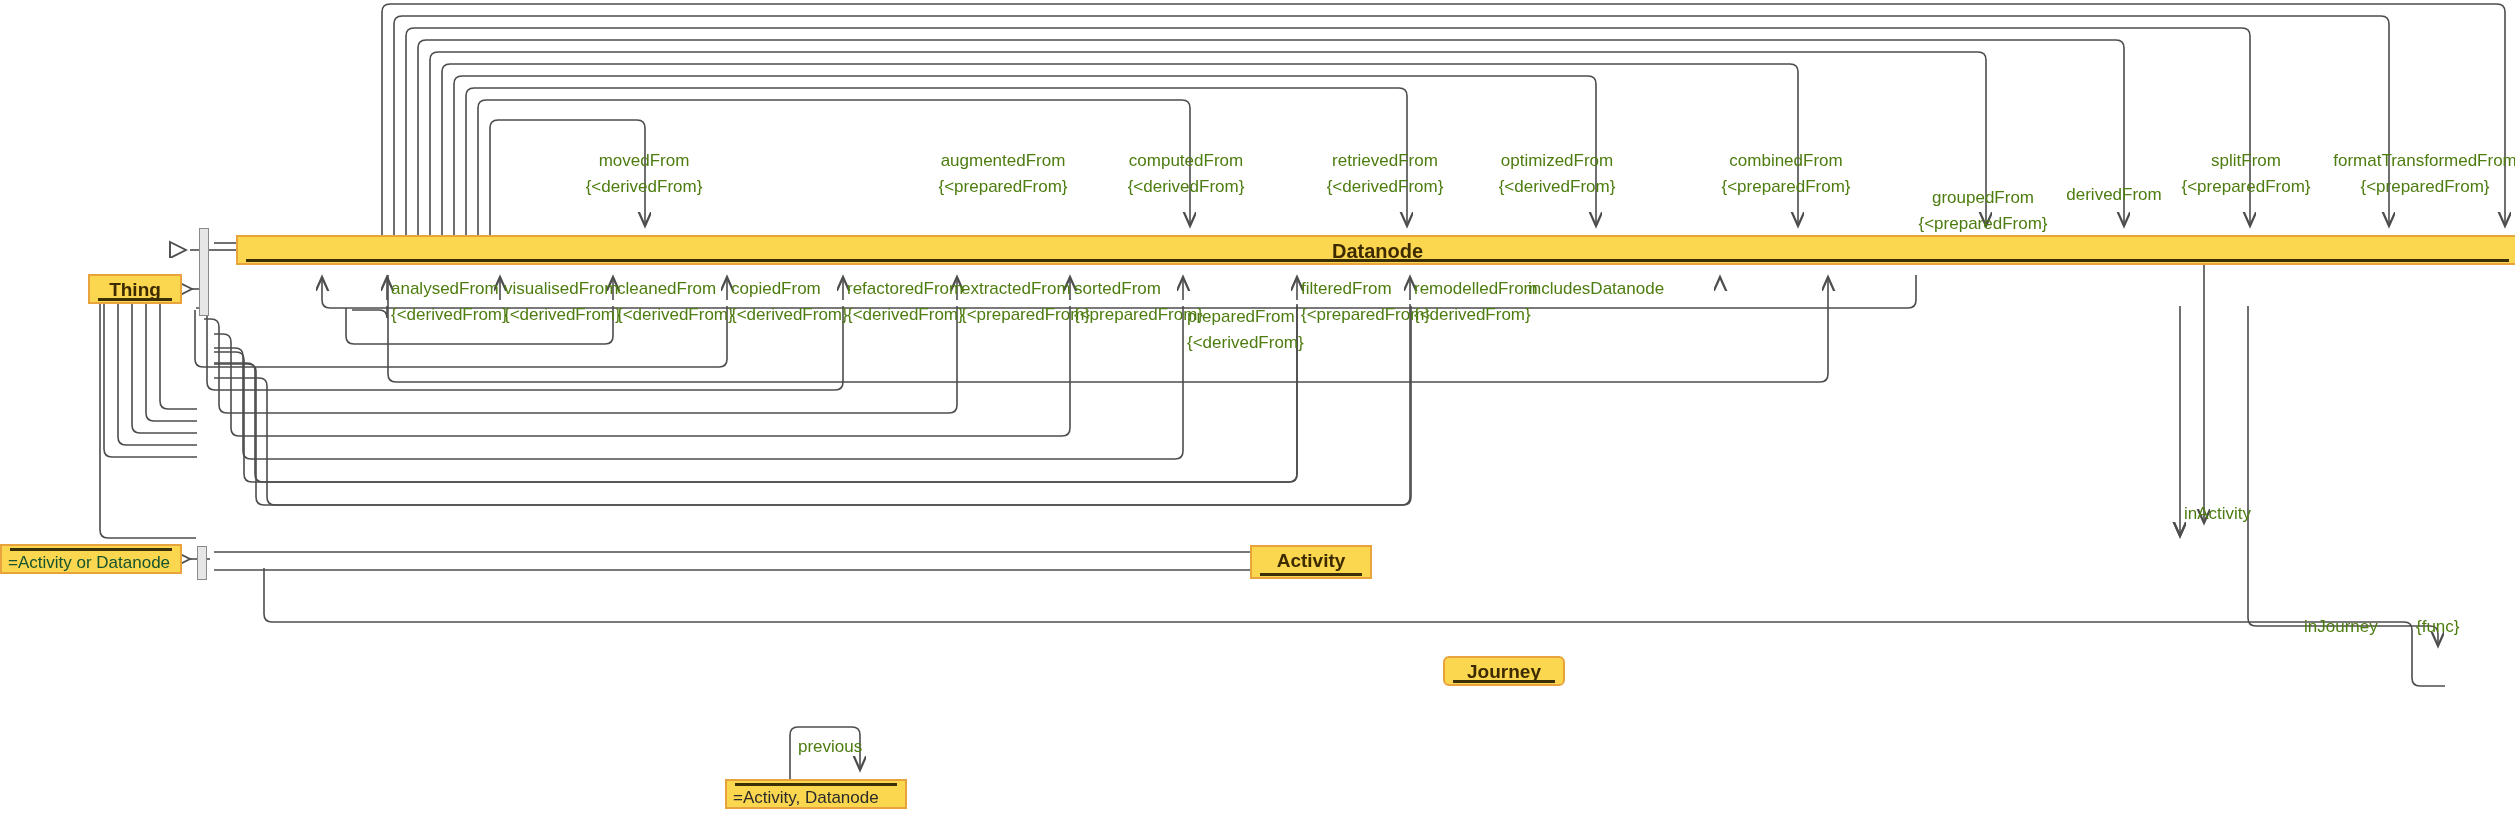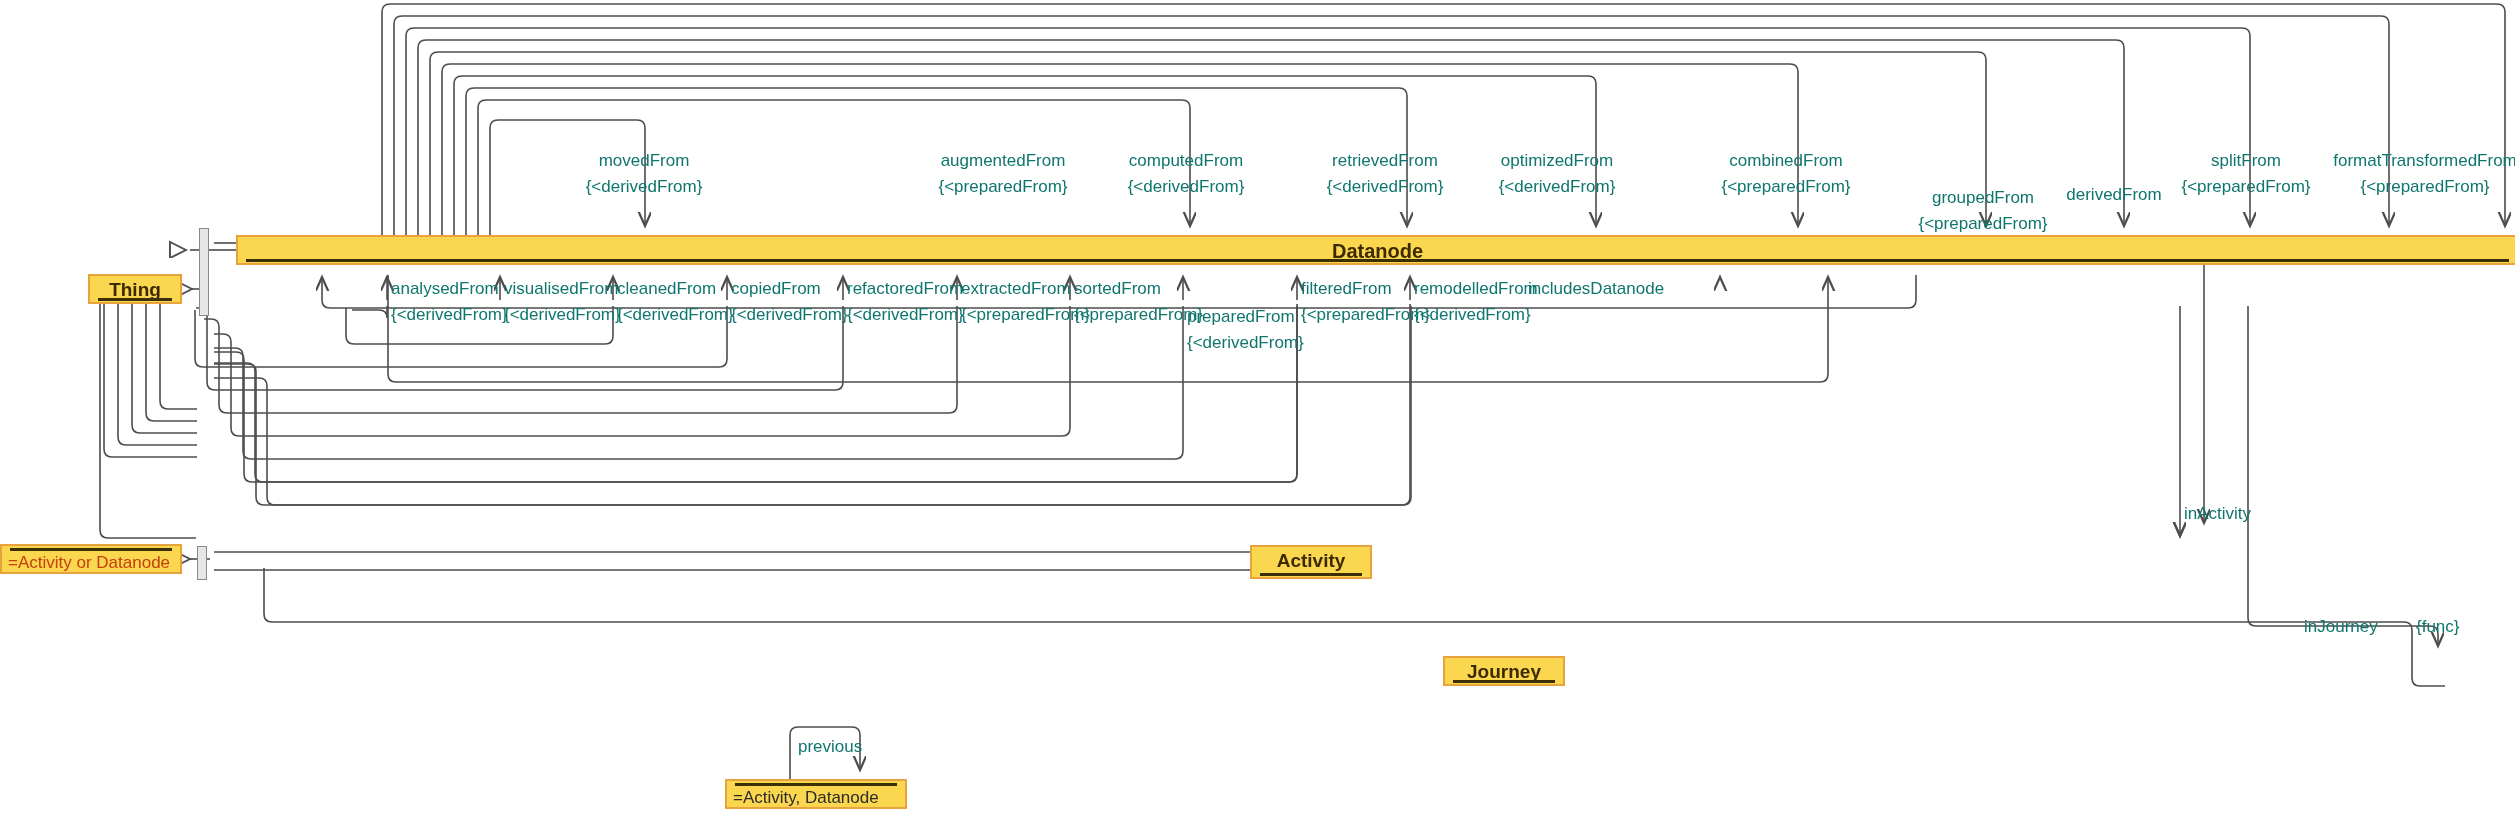--- a/index.html
+++ b/index.html
@@ -20,35 +20,35 @@
   #box-thing{left:88px;top:274px;width:94px;height:30px;padding-left:24px;}
   #box-thing .title{position:absolute;left:0;right:0;top:3px;text-align:center;font-size:19px;}
   #box-thing .rule{bottom:1px;}
 
   
   #box-activity{left:1250px;top:545px;width:122px;height:34px;}
   #box-activity .title{position:absolute;left:0;right:0;top:3px;text-align:center;font-size:19px;}
   #box-activity .rule{bottom:1px;}
 
   
-  #box-journey{left:1443px;top:656px;width:122px;height:30px;}
+  #box-journey{left:1443px;top:656px;width:122px;height:30px;border-radius:6px;}
   #box-journey .title{position:absolute;left:0;right:0;top:3px;text-align:center;font-size:19px;}
   #box-journey .rule{bottom:1px;}
 
   
   #box-act-or-dn{left:0px;top:544px;width:182px;height:30px;}
-  #box-act-or-dn .lbl{position:absolute;left:6px;top:7px;font-size:17px;color:#c2410c;}
+  #box-act-or-dn .lbl{position:absolute;left:6px;top:7px;font-size:17px;color:#14532d;}
   #box-act-or-dn .rule{top:2px;}
 
   
   #box-act-dn{left:725px;top:779px;width:182px;height:30px;}
   #box-act-dn .lbl{position:absolute;left:6px;top:7px;font-size:17px;color:#2b2b2b;}
   #box-act-dn .rule{top:2px;}
 
-  .elabel{position:absolute;font-size:17px;color:#0f766e;white-space:nowrap;line-height:1.05;}
+  .elabel{position:absolute;font-size:17px;color:#4d7c0f;white-space:nowrap;line-height:1.05;}
   .elabel .ln{display:block;}
 
   .iface{position:absolute;background:#e6e6e6;border:1px solid #8a8a8a;width:8px;}
 </style>
 </head>
 <body>
 
 <div id="stage">
 
   <svg id="wires" viewBox="0 0 2515 835">

